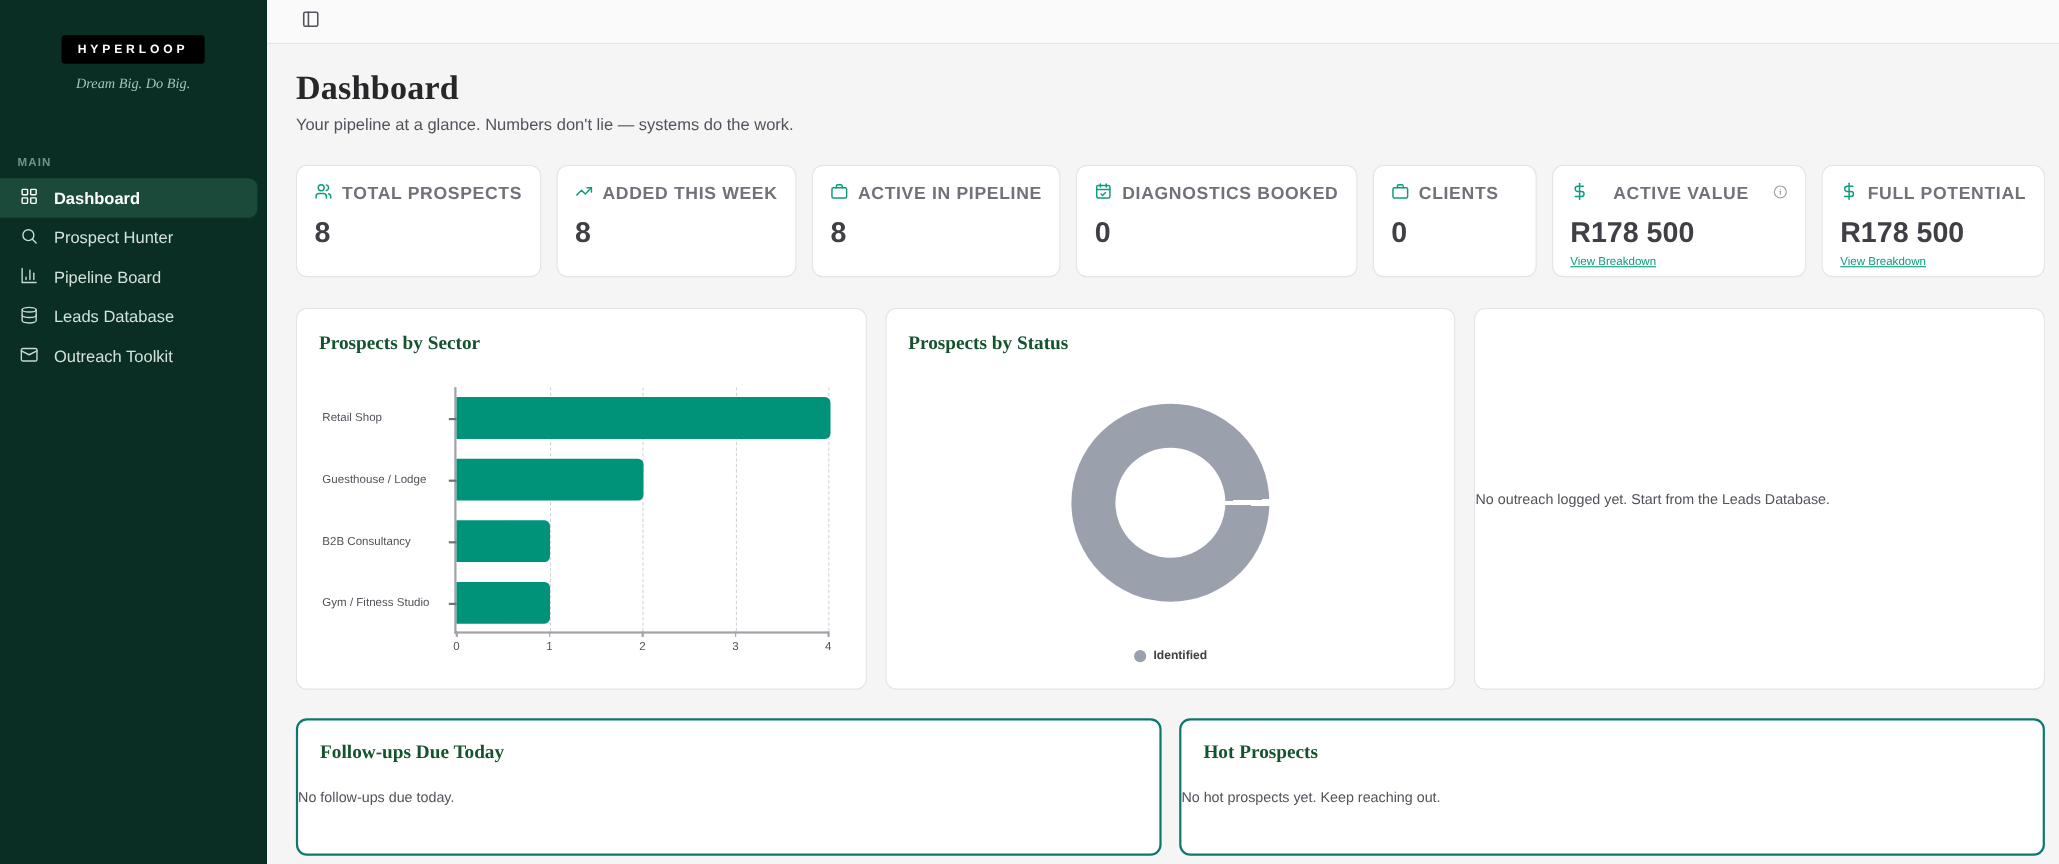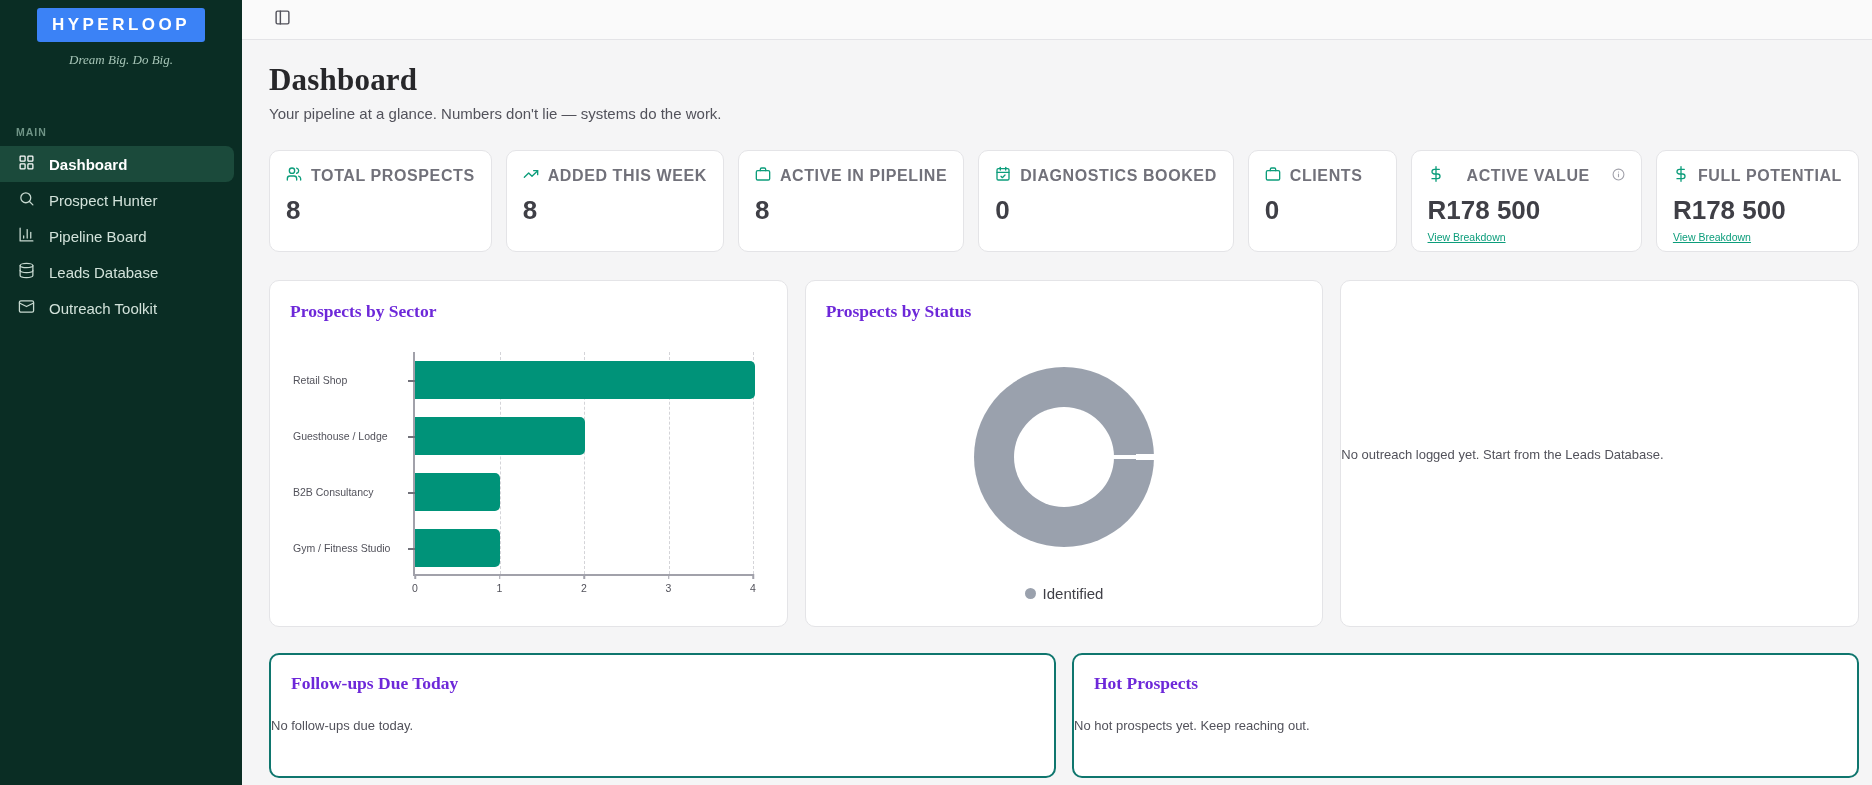--- a/index.html
+++ b/index.html
@@ -1,20 +1,20 @@
 <!DOCTYPE html>
 <html><head>
 <meta charset="utf-8">
 <style>
   * { margin:0; padding:0; box-sizing:border-box; }
   html,body { width:1872px; height:785px; overflow:hidden; font-family:"Liberation Sans", sans-serif; background:#f5f5f6; }
 
   
   .sidebar { position:fixed; left:0; top:0; width:242px; height:785px; background:#0a2d24; color:#d2e2da; }
-  .logo-badge { margin:8px auto 0; width:fit-content; background:#3b82f6; color:#ffffff; font-size:17px; font-weight:bold; letter-spacing:3.5px; padding:7px 15px; border-radius:3px; }
+  .logo-badge { margin:32px auto 0; width:fit-content; background:#000000; color:#ffffff; font-size:11px; font-weight:bold; letter-spacing:3.5px; padding:7px 15px; border-radius:3px; }
   .tagline { margin-top:10px; text-align:center; font-family:"Liberation Serif", serif; font-style:italic; font-size:13px; color:#a5c4b6; }
   .section-label { margin:58px 0 8px 16px; font-size:10.5px; font-weight:bold; letter-spacing:1px; color:#6f9486; }
   .nav { display:flex; flex-direction:column; }
   .nav-item { display:flex; align-items:center; gap:14px; height:36px; padding-left:18px; margin-right:8px; font-size:15px; color:#d2e2da; cursor:pointer; border-radius:0 8px 8px 0; }
   .nav-item.active { background:#1b4a3b; color:#ffffff; font-weight:bold; }
   .nav-item svg { width:17px; height:17px; stroke:#c7d9d0; stroke-width:1.8; fill:none; stroke-linecap:round; stroke-linejoin:round; flex:0 0 auto; }
   .nav-item.active svg { stroke:#ffffff; }
 
   
   .main { margin-left:242px; width:1630px; height:785px; background:#f5f5f6; }
@@ -33,38 +33,38 @@
   .stat-head svg { width:16px; height:16px; stroke:#0c9d7b; stroke-width:2; fill:none; stroke-linecap:round; stroke-linejoin:round; flex:0 0 auto; }
   .stat-label { font-size:16px; font-weight:bold; letter-spacing:0.6px; color:#71717a; white-space:nowrap; }
   .stat-label-wrap{ display:flex; align-items:flex-start; gap:22px; min-width:0;margin-left:14px; }
   .info-ic svg { width:13px; height:13px; stroke:#a1a1aa; stroke-width:2; fill:none; stroke-linecap:round; }
   .stat-value { margin-top:9px; font-size:26px; line-height:30px; font-weight:bold; color:#3f3f46; }
   .stat-link { display:inline-block; margin-top:6px; font-size:10.5px; color:#0c9d7b; text-decoration:underline; cursor:pointer; }
 
   
   .charts-row { display:flex; gap:17px; margin-top:28px; }
   .chart-card { flex:1; height:347px; background:#ffffff; border:1px solid #e4e4e7; border-radius:10px; padding:20px; position:relative; }
-  .card-title { font-family:"Liberation Serif", serif; font-size:17.5px; font-weight:bold; color:#6d28d9; }
+  .card-title { font-family:"Liberation Serif", serif; font-size:17.5px; font-weight:bold; color:#14532d; }
 
   
   .bar-plot { position:relative; margin:30px 0 0 123px; width:340px; height:224px; border-left:2px solid #a1a1aa; border-bottom:2px solid #a1a1aa; }
   .gridline { position:absolute; top:0; bottom:0; width:0; border-left:1px dashed #d4d4d8; }
   .bar-row { position:absolute; left:0; height:56px; width:100%; }
   .bar { position:absolute; top:9px; height:38px; left:0; border-radius:0 5px 5px 0; }
   .bar-label { position:absolute; right:calc(100% + 12px); width:110px; text-align:left; top:50%; transform:translateY(-50%); font-size:10.5px; line-height:12px; color:#52525b; }
   .ytickmark { position:absolute; right:100%; width:7px; height:1.5px; background:#71717a; top:50%; }
   .xtick { position:absolute; top:calc(100% + 8px); transform:translateX(-50%); font-size:10.5px; color:#52525b; }
   .xtickmark { position:absolute; top:100%; width:1.5px; height:5px; background:#a1a1aa; transform:translateX(-50%); }
 
   
   .donut-wrap { position:absolute; left:50%; top:176px; transform:translate(-50%,-50%); width:180px; height:180px; border-radius:50%; }
   .donut-hole { position:absolute; left:50%; top:50%; transform:translate(-50%,-50%); width:100px; height:100px; border-radius:50%; background:#ffffff; }
   .legend { position:absolute; left:0; right:0; bottom:24px; display:flex; justify-content:center; align-items:center; gap:7px; }
   .legend-dot { width:11px; height:11px; border-radius:50%; }
-  .legend-text { font-size:15px; color:#3f3f46; }
+  .legend-text { font-size:11px; color:#3f3f46;font-weight:bold; }
 
   .empty-center { position:absolute; left:0; right:0; top:50%; transform:translateY(-50%); font-size:13px; color:#52525b; }
 
   
   .bottom-row { display:flex; gap:16px; margin-top:26px; }
   .bottom-card { flex:1; height:125px; background:#ffffff; border:2px solid #0f766e; border-radius:10px; padding:18px 20px; position:relative; }
   .bottom-card .empty-center { top:58%; }
 </style>
 </head>
 <body>

